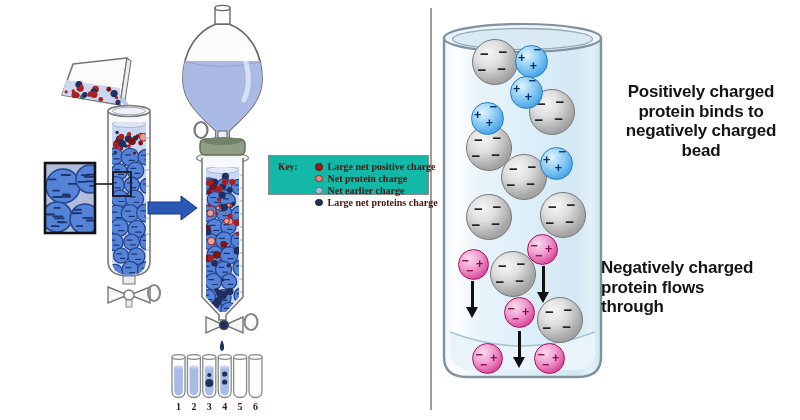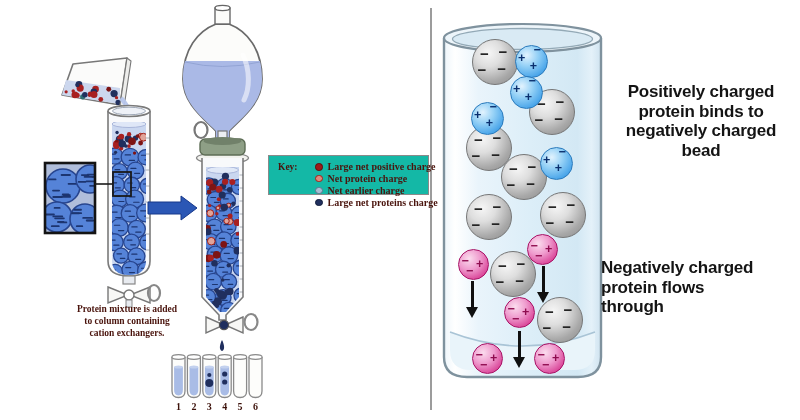--- a/index.html
+++ b/index.html
@@ -492,23 +492,20 @@
     <path d="M450,332 Q522.5,360 595,332 L595,350 Q595,370 574,370 L471,370 Q450,370 450,350 Z" fill="#e9f4fa"></path>
     <path d="M450,332 Q522.5,360 595,332" stroke="#a9c4d6" stroke-width="1.6" fill="none"></path>
     <path d="M444,38 L444,357 Q444,377 467,377 L578,377 Q601,377 601,357 L601,38" stroke="#7f929e" stroke-width="2.4" fill="none"></path>
     <ellipse cx="522.5" cy="38" rx="78.5" ry="14" fill="#edf5fa" stroke="#7f929e" stroke-width="2.2"></ellipse>
     <ellipse cx="522.5" cy="39" rx="70" ry="10.5" fill="#d9eaf4" stroke="#93a9b6" stroke-width="1.3"></ellipse>
   </g>
 </svg>
 
 <div id="divider"></div>
 
-<div id="mixture-label" class="serif">Protein mixture is added
-to column containing
-cation exchangers.</div>
 
 <div id="key-box">
   <span id="key-title">Key:</span>
   <div id="key-rows">
         <div class="key-row">
           <span class="key-bullet" style="background: rgb(156, 26, 26); border: 1.6px solid rgb(95, 12, 12);"></span>
           <span class="key-label">Large net positive charge</span>
         </div>
         <div class="key-row">
           <span class="key-bullet" style="background: rgb(221, 138, 126); border: 1.6px solid rgb(163, 32, 23);"></span>

